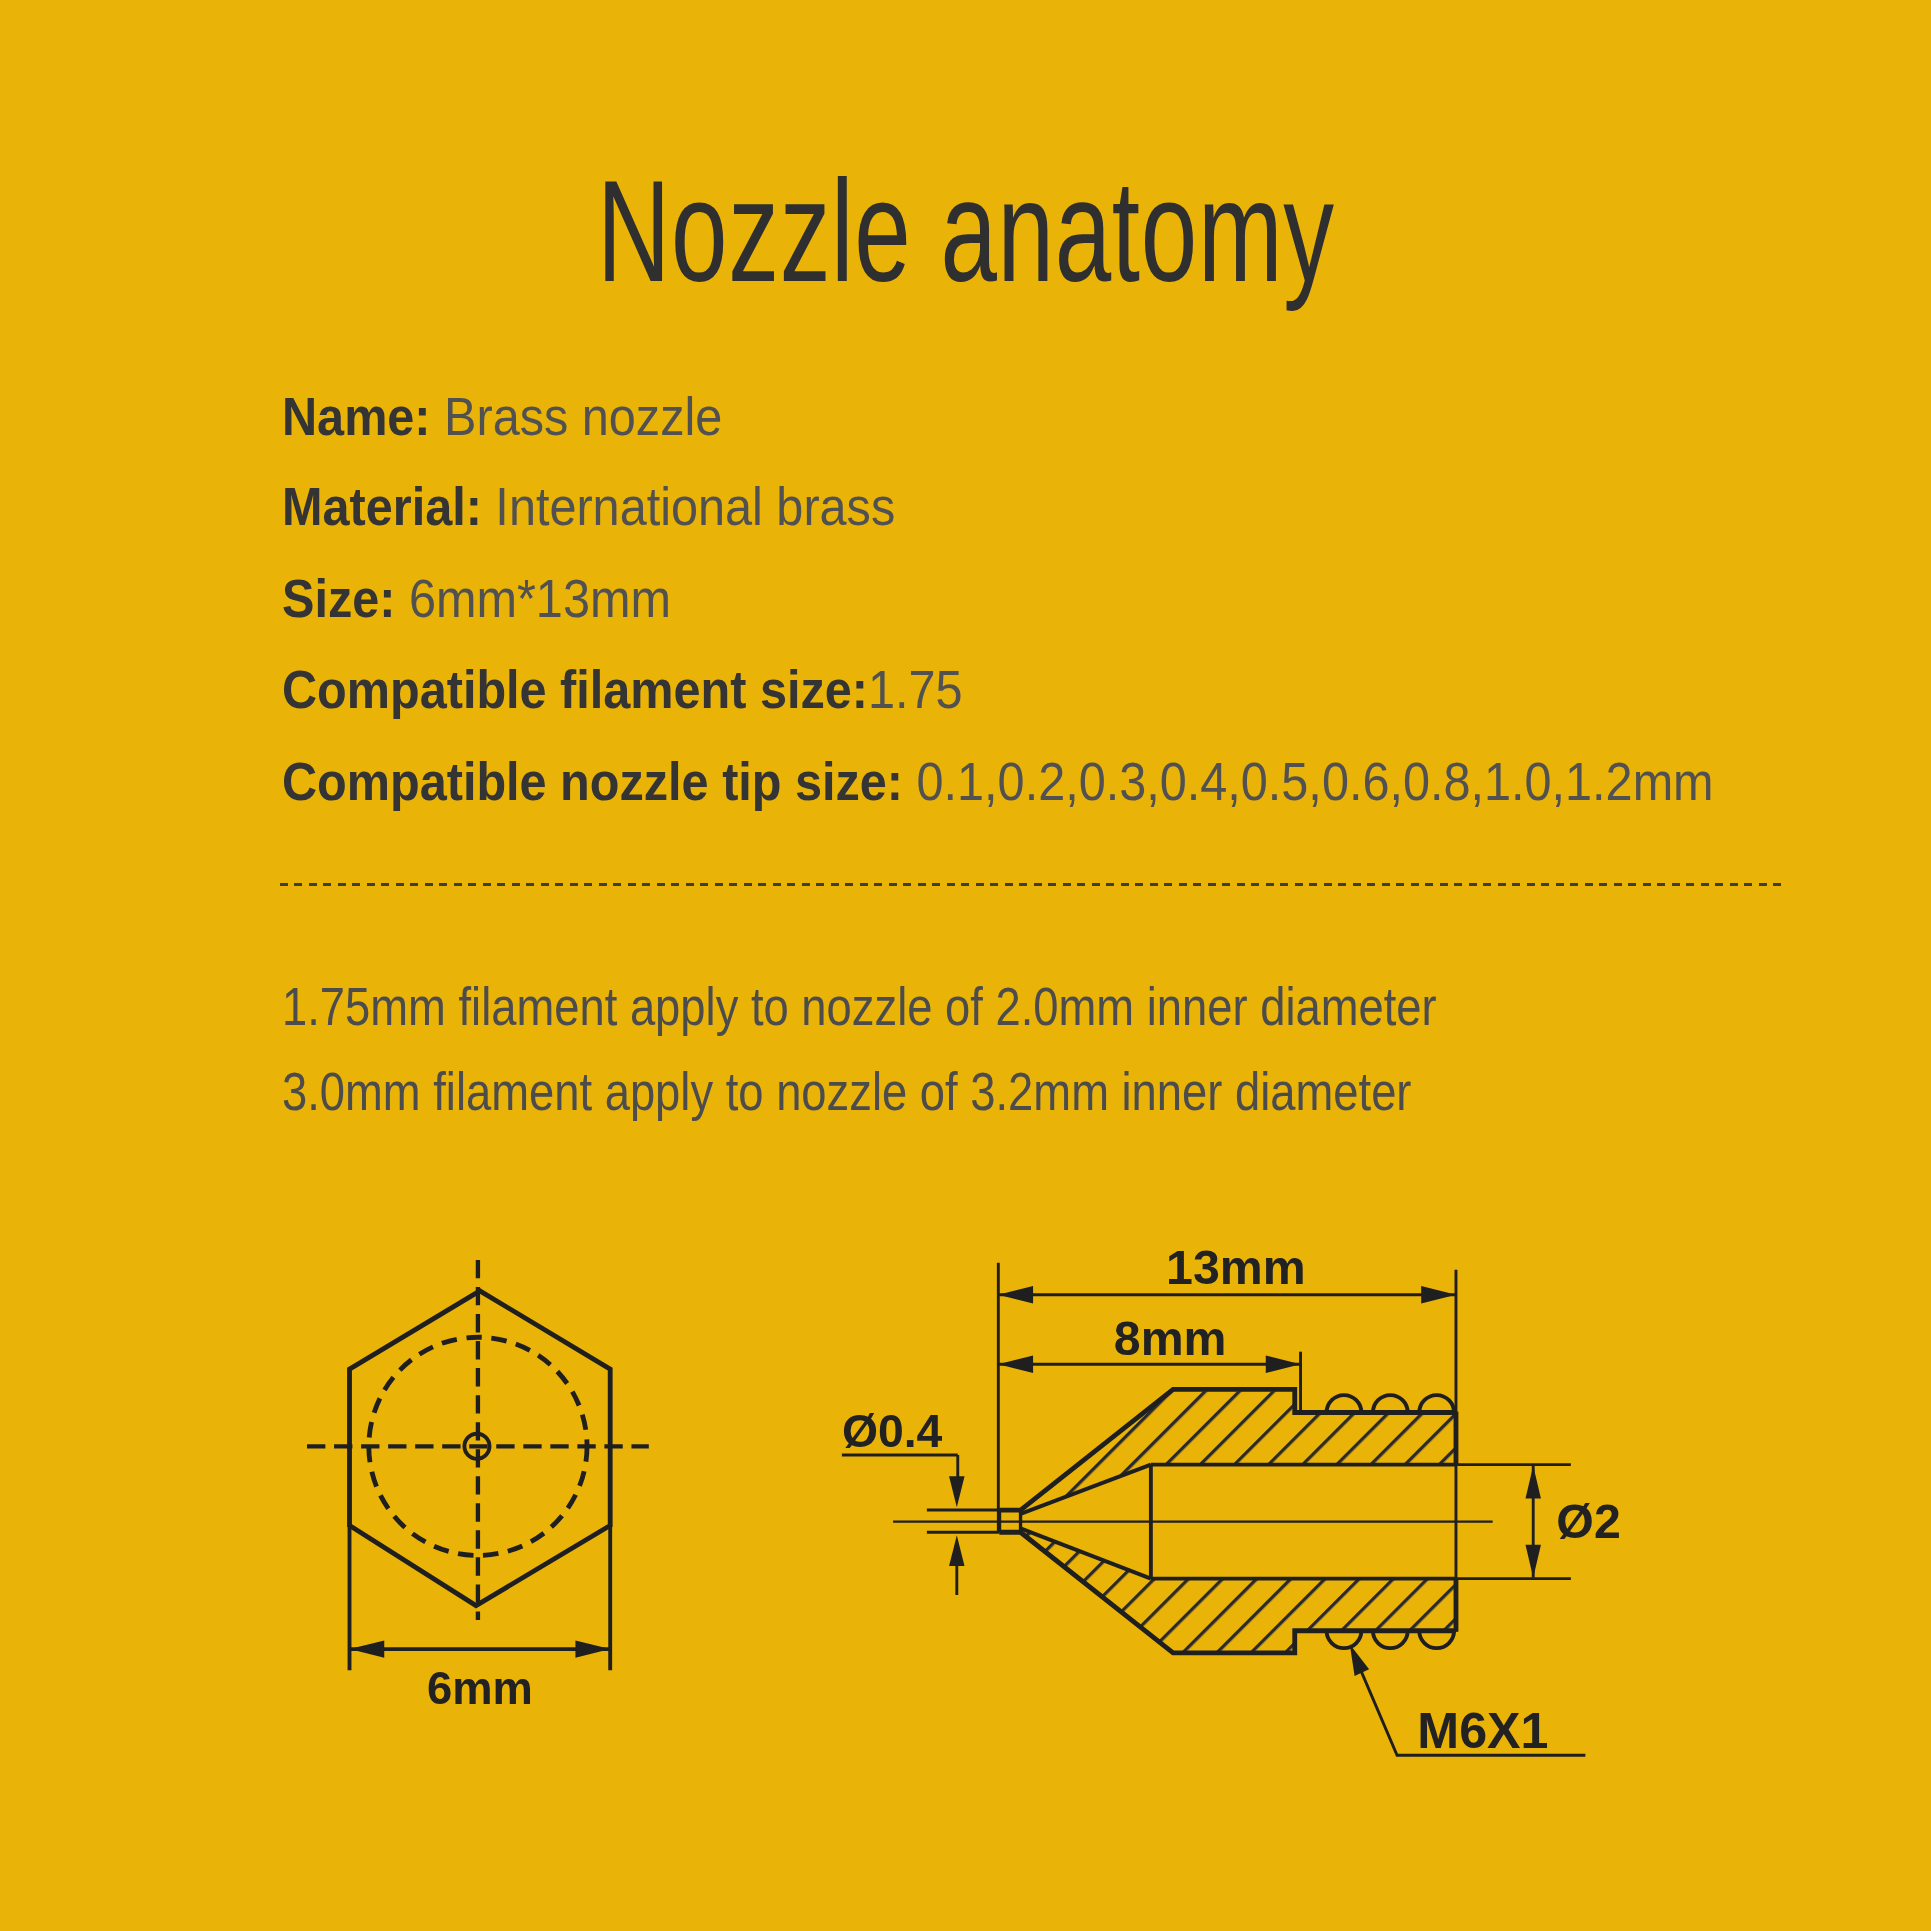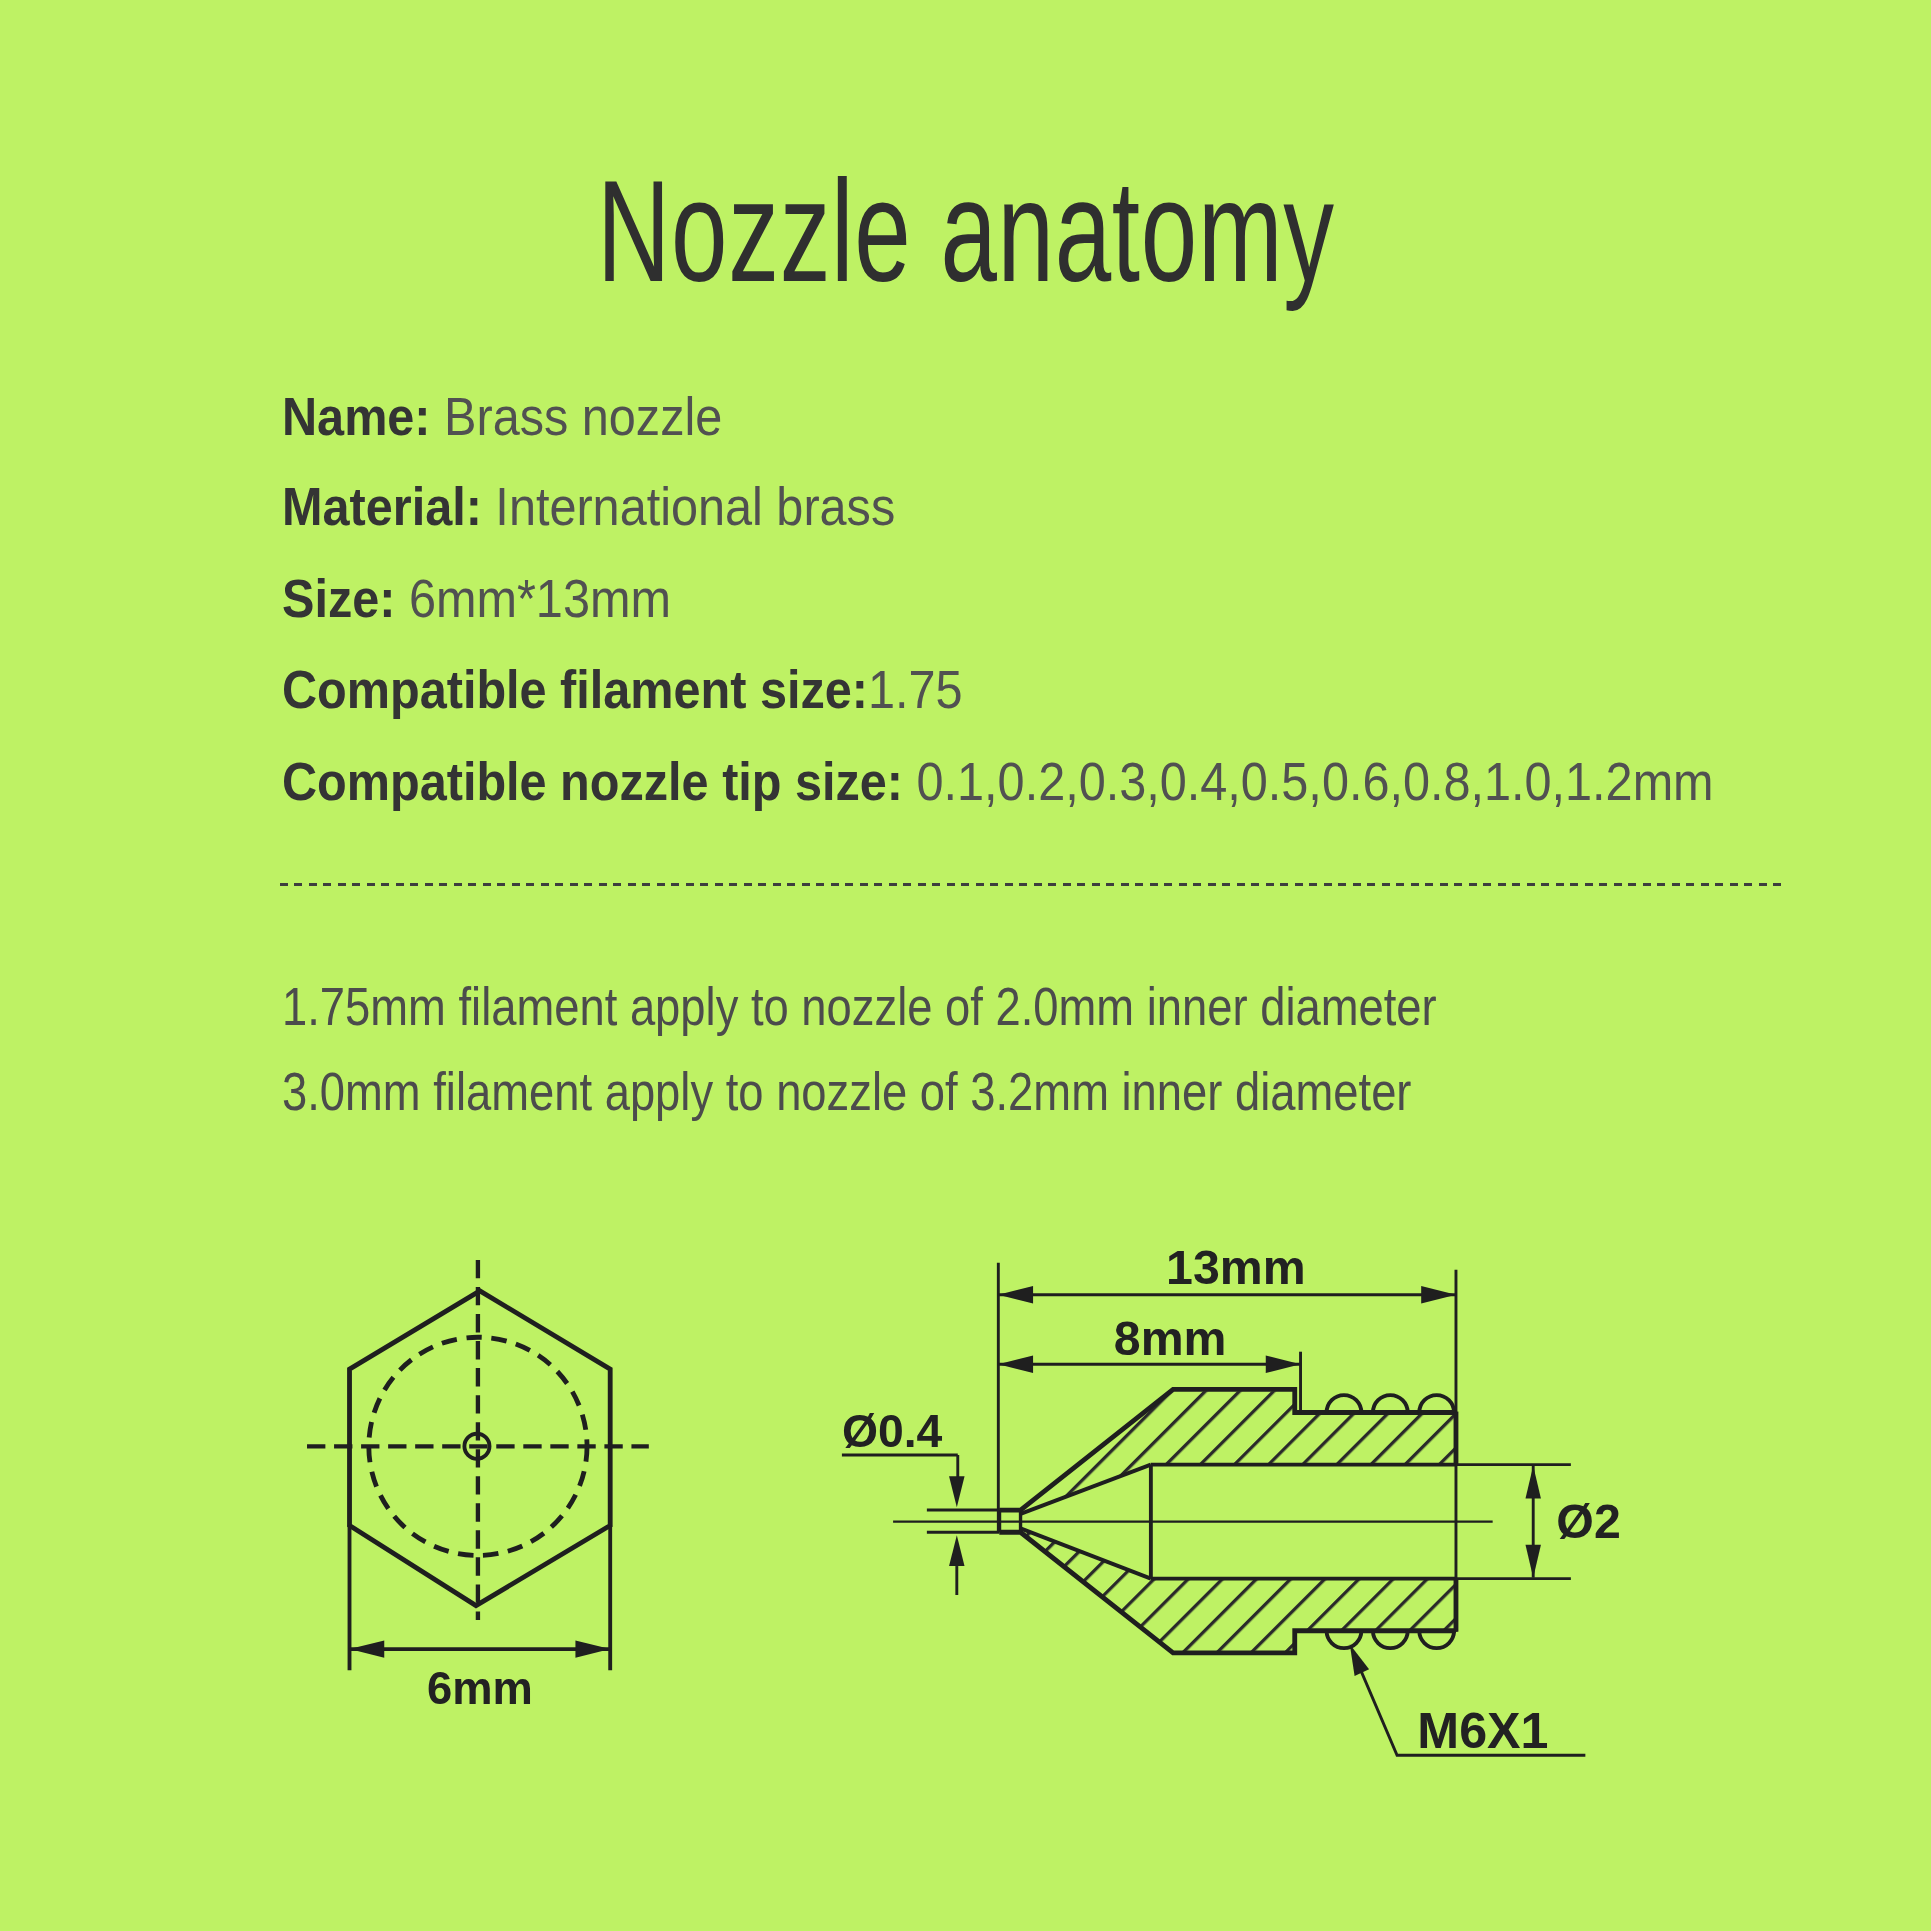--- a/index.html
+++ b/index.html
@@ -1,17 +1,17 @@
 <!DOCTYPE html>
 <html><head>
 <meta charset="utf-8">
 <style>
   html,body{margin:0;padding:0;background:#ffffff;}
   .canvas{
-    position:relative;width:1931px;height:1931px;background:#bef264;
+    position:relative;width:1931px;height:1931px;background:#eab308;
     font-family:"Liberation Sans",sans-serif;overflow:hidden;
   }
   .title-wrap{position:absolute;top:159px;left:0;width:1931px;text-align:center;}
   .title-wrap .title{
     display:inline-block;font-size:145px;line-height:1;font-weight:300;
     color:#2f2f2f;transform:scaleX(0.70);letter-spacing:1px;white-space:nowrap;
   }
   .spec-row{
     position:absolute;left:282px;font-size:54px;line-height:1;white-space:nowrap;
     transform:scaleX(0.90);transform-origin:0 0;

